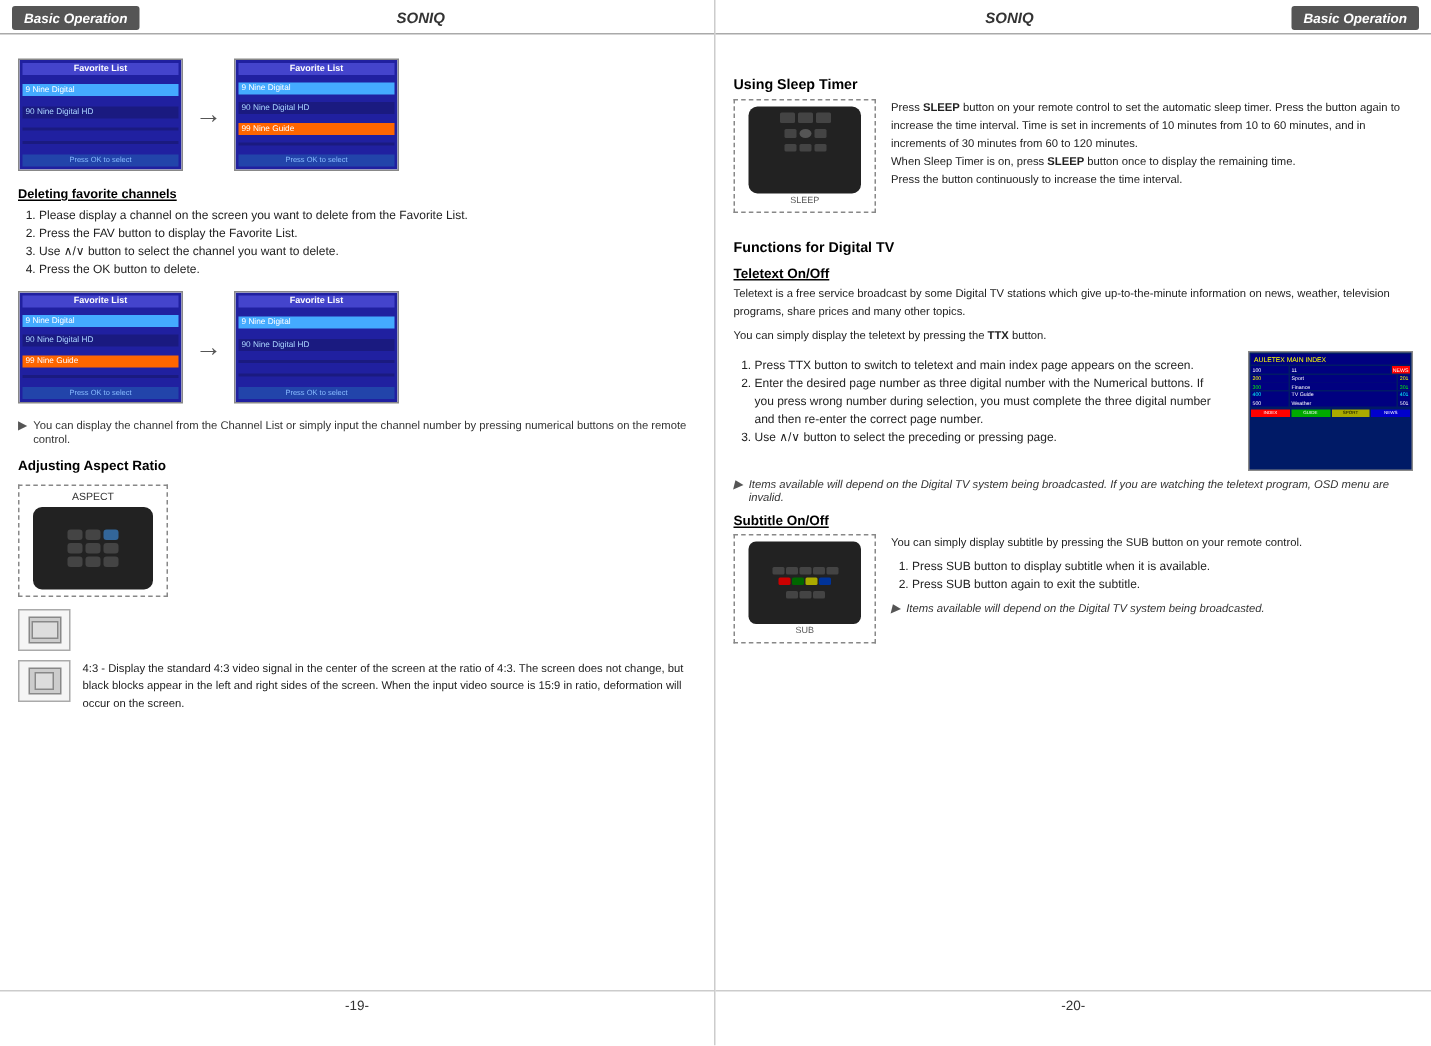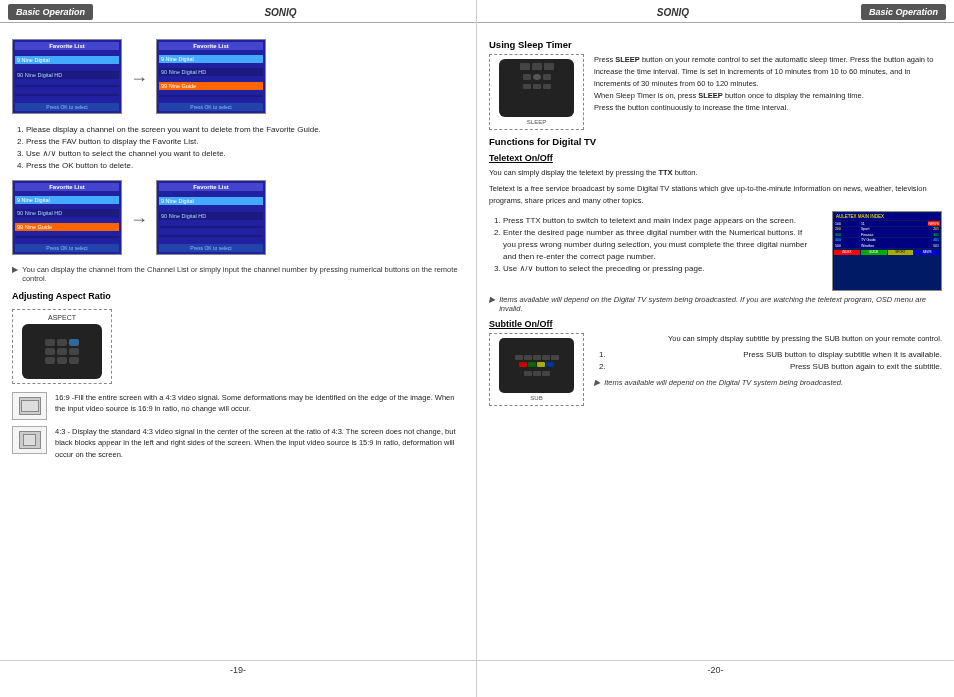--- a/index.html
+++ b/index.html
@@ -263,21 +263,21 @@
       text-align: center;
       font-size: 9px;
       color: #333;
       padding: 4px 0 2px 0;
       border-top: 1px solid #ccc;
       margin-top: auto;
     }
 
     
     .right-section {
-      margin: 6px 0;
+      margin: 18px 0;
     }
     .right-section-title {
       font-size: 9.5px;
       font-weight: bold;
       color: #000;
       margin-bottom: 4px;
     }
     .right-subsection-title {
       font-size: 9px;
       font-weight: bold;
@@ -407,21 +407,20 @@
     }
     .sub-btn.red { background: #cc0000; }
     .sub-btn.green { background: #006600; }
     .sub-btn.yellow { background: #aaaa00; }
     .sub-btn.blue { background: #003399; }
     .sub-text {
       font-size: 7.5px;
       line-height: 1.6;
       color: #222;
       flex: 1;
-      text-align: right;
     }
     .sub-text b { font-weight: bold; }
   </style>
 </head>
 <body>
 
 <div class="page-container">
 
   <div class="left-page">
     <div class="page-header">
@@ -450,22 +449,23 @@
             <div class="tv-channel-title">Favorite List</div>
             <div class="tv-channel-item selected2">9 Nine Digital</div>
             <div class="tv-channel-item">90 Nine Digital HD</div>
             <div class="tv-channel-item selected">99 Nine Guide</div>
             <div class="tv-channel-item"></div>
             <div class="tv-bottom-bar">Press OK to select</div>
           </div>
         </div>
       </div>
 
+      <div class="section-heading">Deleting favorite channels</div>
       <ol class="steps-list">
-        <li><span>Please display a channel on the screen you want to delete from the Favorite Guide.</span></li>
+        <li><span>Please display a channel on the screen you want to delete from the Favorite List.</span></li>
         <li>Press the <b>FAV</b> button to display the Favorite List.</li>
         <li>Use ∧/∨ button to select the channel you want to delete.</li>
         <li>Press the <b>OK</b> button to delete.</li>
       </ol>
 
       <div class="tv-screens-row" style="margin-top:8px;">
         <div class="tv-screen">
           <div class="tv-channel-list">
             <div class="tv-channel-title">Favorite List</div>
             <div class="tv-channel-item selected2">9 Nine Digital</div>
@@ -519,21 +519,20 @@
       </div>
 
       <div class="icon-section">
         <div class="icon-img">
           <div class="icon-img-inner">
             <div style="width:100%;height:100%;background:#ccc;display:flex;align-items:center;justify-content:center;">
               <div style="width:90%;height:70%;border:1px solid #888;background:#ddd;"></div>
             </div>
           </div>
         </div>
-        <div class="icon-text">16:9 -Fill the entire screen with a 4:3 video signal. Some deformations may be identified on the edge of the image. When the input video source is 16:9 in ratio, no change will occur.</div>
       </div>
 
       <div class="icon-section">
         <div class="icon-img">
           <div class="icon-img-inner">
             <div style="width:100%;height:100%;background:#ccc;display:flex;align-items:center;justify-content:center;">
               <div style="width:65%;height:80%;border:1px solid #888;background:#ddd;margin: 0 auto;"></div>
             </div>
           </div>
         </div>
@@ -583,25 +582,25 @@
             When Sleep Timer is on, press <b>SLEEP</b> button once to display the remaining time.<br>
             Press the button continuously to increase the time interval.
           </div>
         </div>
       </div>
 
       <div class="right-section">
         <div class="right-section-title">Functions for Digital TV</div>
 
         <div class="right-subsection-title">Teletext On/Off</div>
+        <div class="teletext-text">
+          Teletext is a free service broadcast by some Digital TV stations which give  up-to-the-minute information on news, weather, television programs, share prices and many other topics.
+        </div>
         <div class="teletext-text" style="margin:4px 0;">
           You can simply display the teletext by pressing the <b>TTX</b> button.
-        </div>
-        <div class="teletext-text">
-          Teletext is a free service broadcast by some Digital TV stations which give  up-to-the-minute information on news, weather, television programs, share prices and many other topics.
         </div>
 
         <div class="ttx-section">
           <div class="ttx-steps">
             <ol class="steps-list">
               <li>Press <b>TTX</b> button to switch to teletext and main index page appears on the screen.</li>
               <li>Enter the desired page number as three digital number with the <b>Numerical</b> buttons. If you press wrong number during selection, you must complete the three digital number and then re-enter the correct page number.</li>
               <li>Use ∧/∨ button to select the preceding or pressing page.</li>
             </ol>
           </div>

